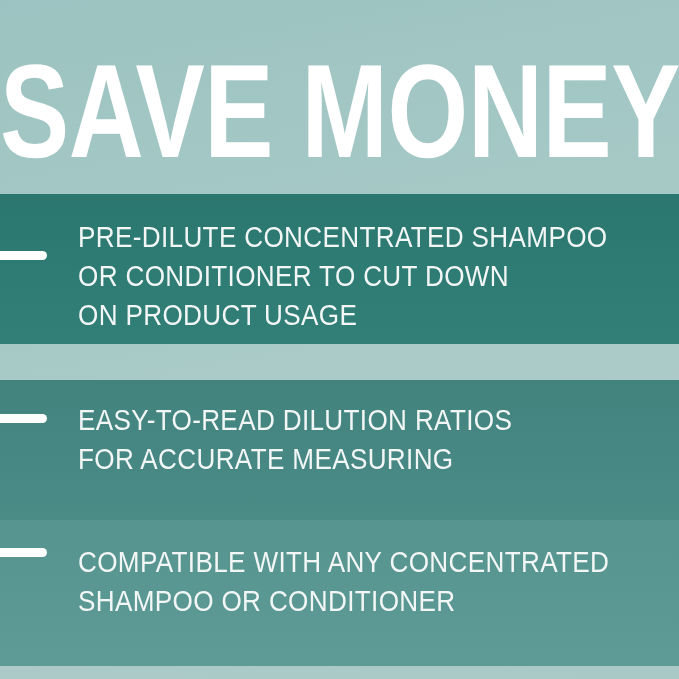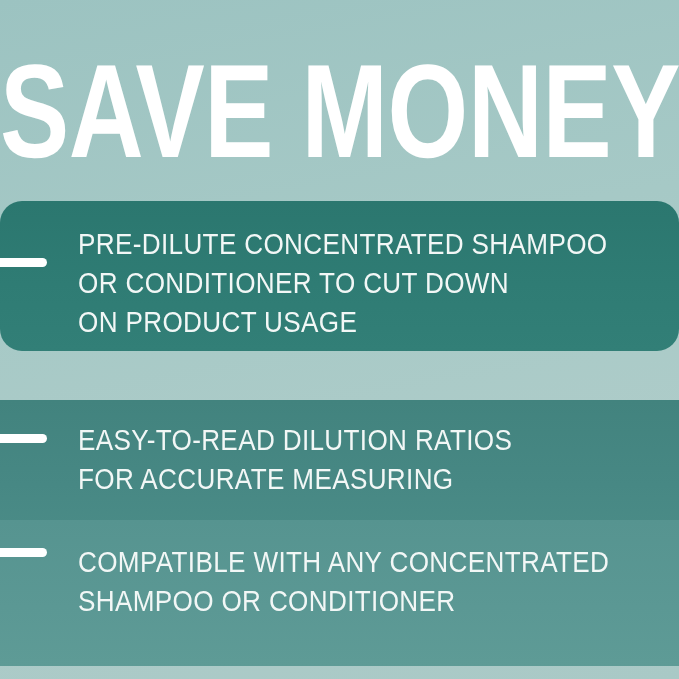--- a/index.html
+++ b/index.html
@@ -47,27 +47,26 @@
   }
 
   
   .band {
     position: absolute;
     left: 0;
     width: 679px;
     box-sizing: border-box;
   }
   .band-1 {
-    top: 201px;
+    top: 194px;
     height: 150px;
     background: linear-gradient(180deg, #2b776f 0%, #2f7c74 55%, #327f77 100%);
-    border-radius: 22px;
   }
   .band-2 {
-    top: 400px;
+    top: 380px;
     height: 140px;
     background: linear-gradient(180deg, #42837e 0%, #478884 60%, #4b8c87 100%);
   }
   .band-3 {
     top: 520px;
     height: 146px;
     background: linear-gradient(180deg, #569490 0%, #5b9894 60%, #5e9b96 100%);
   }
 
   

